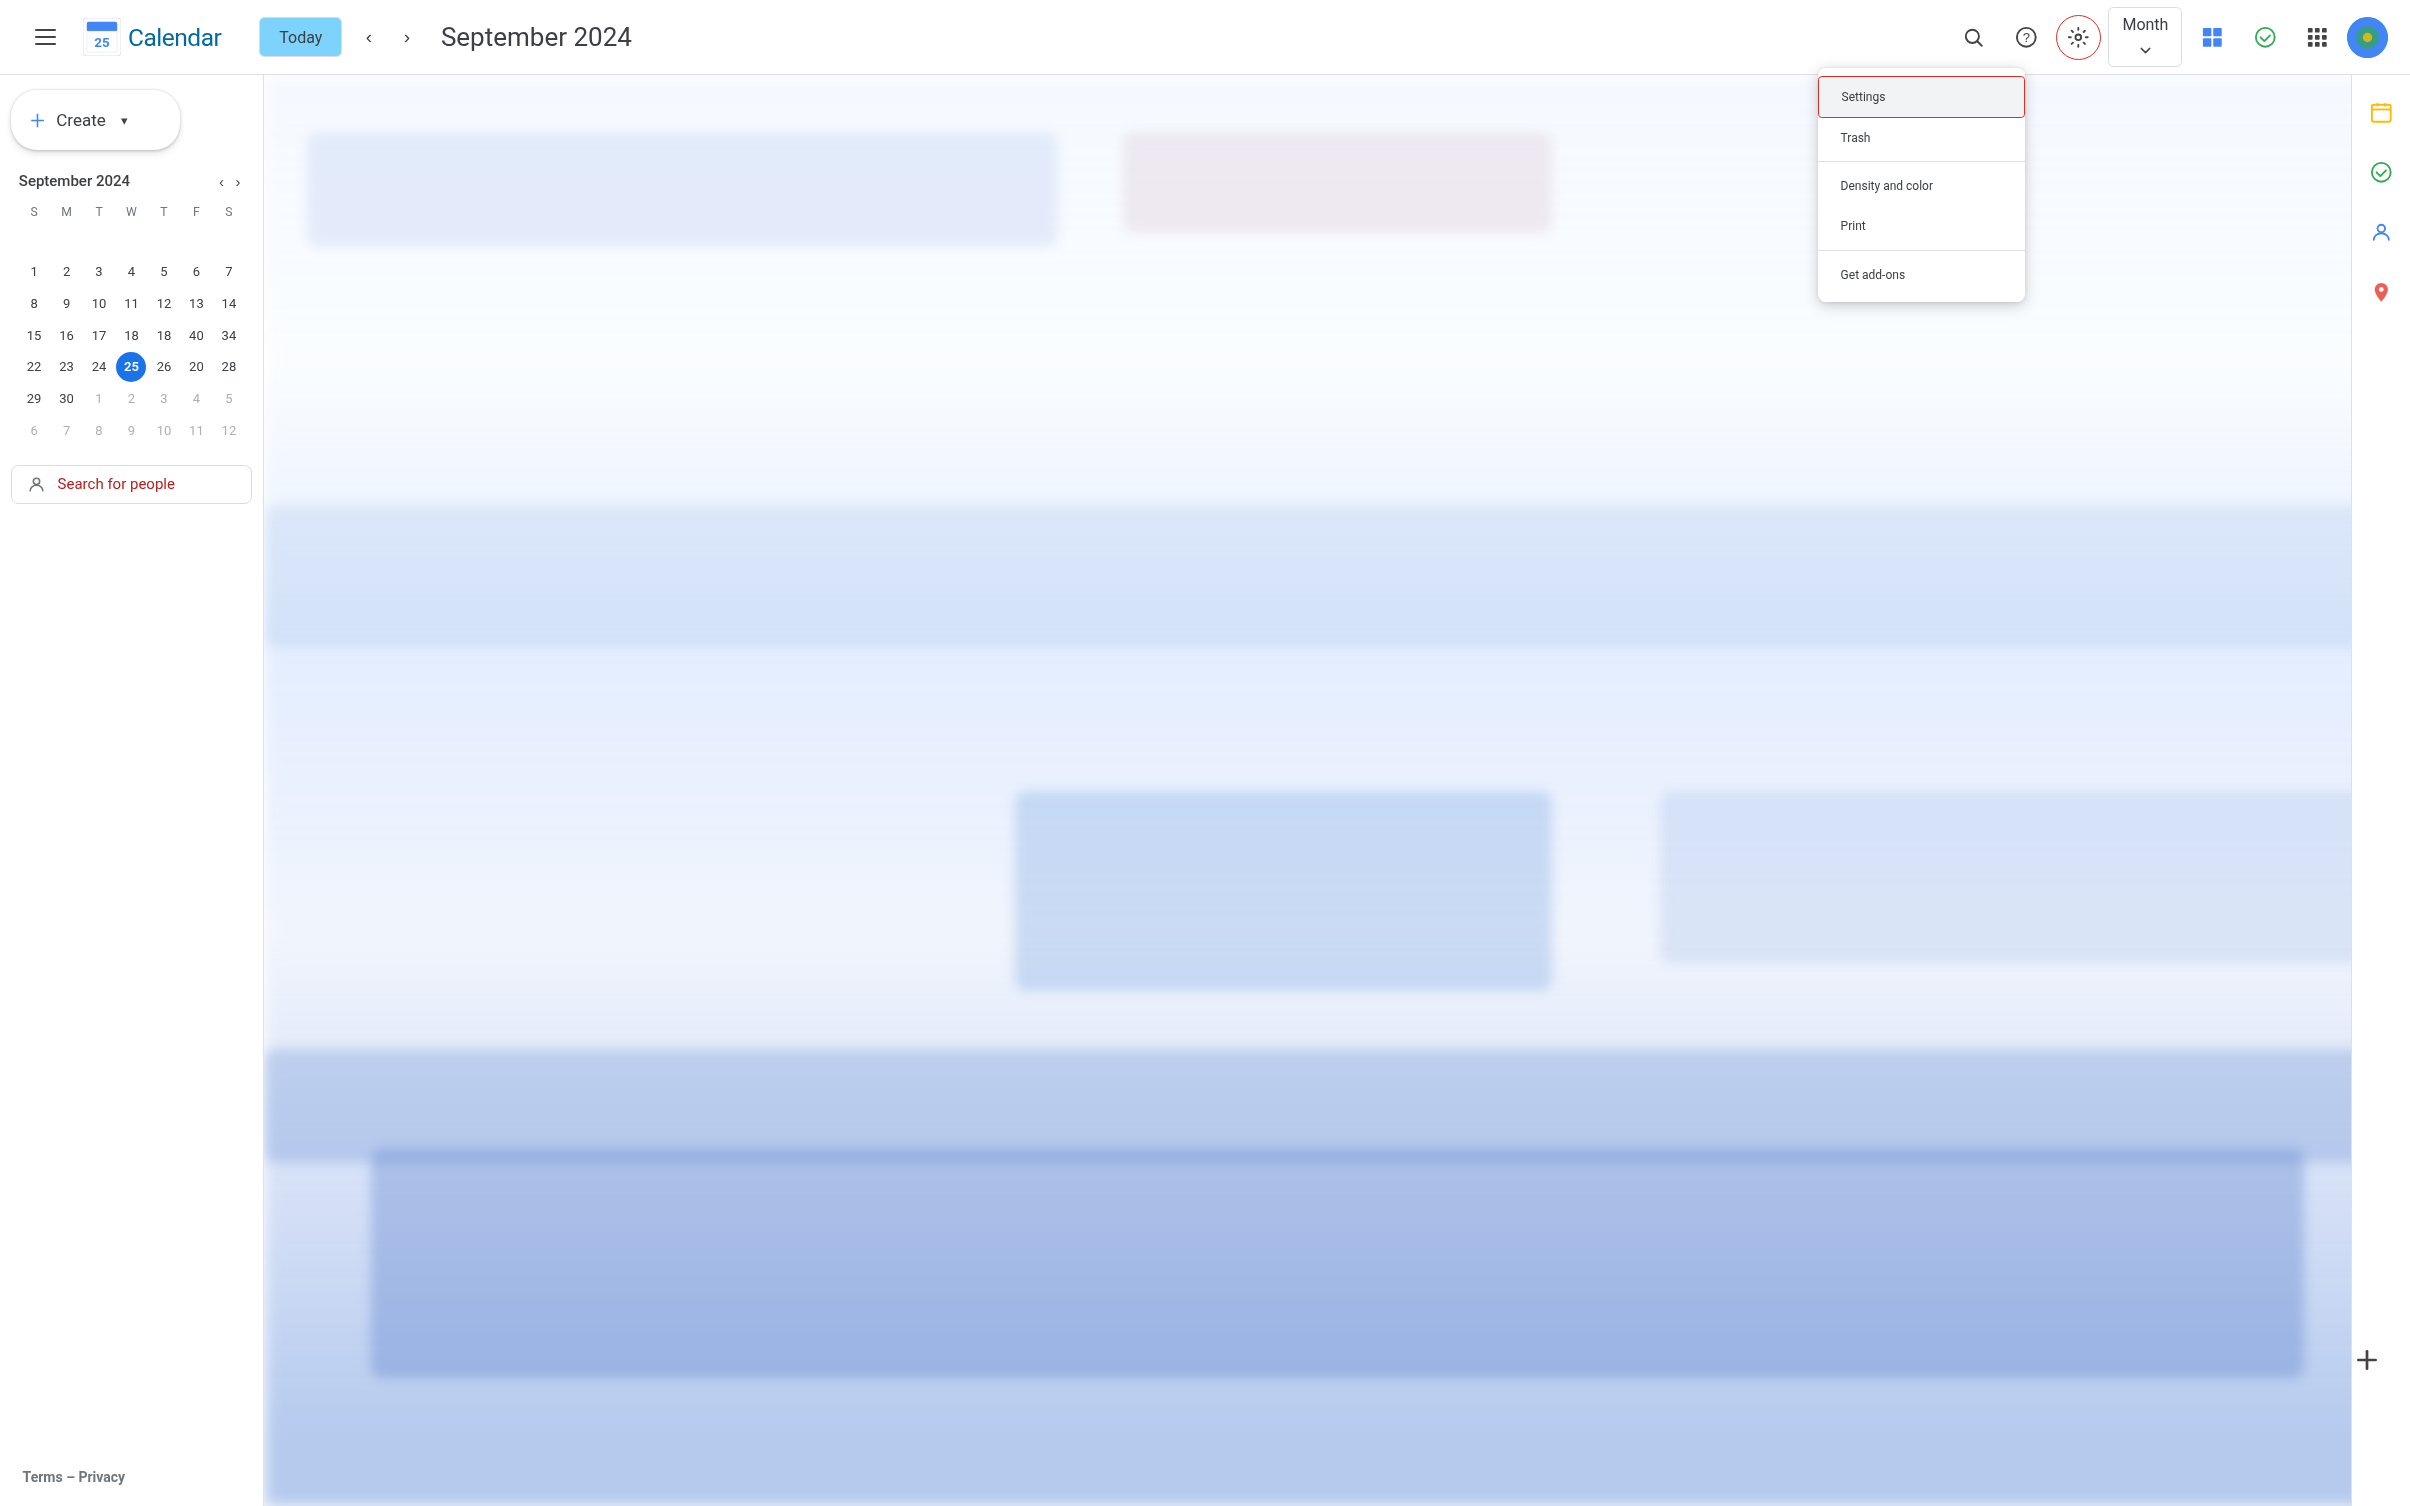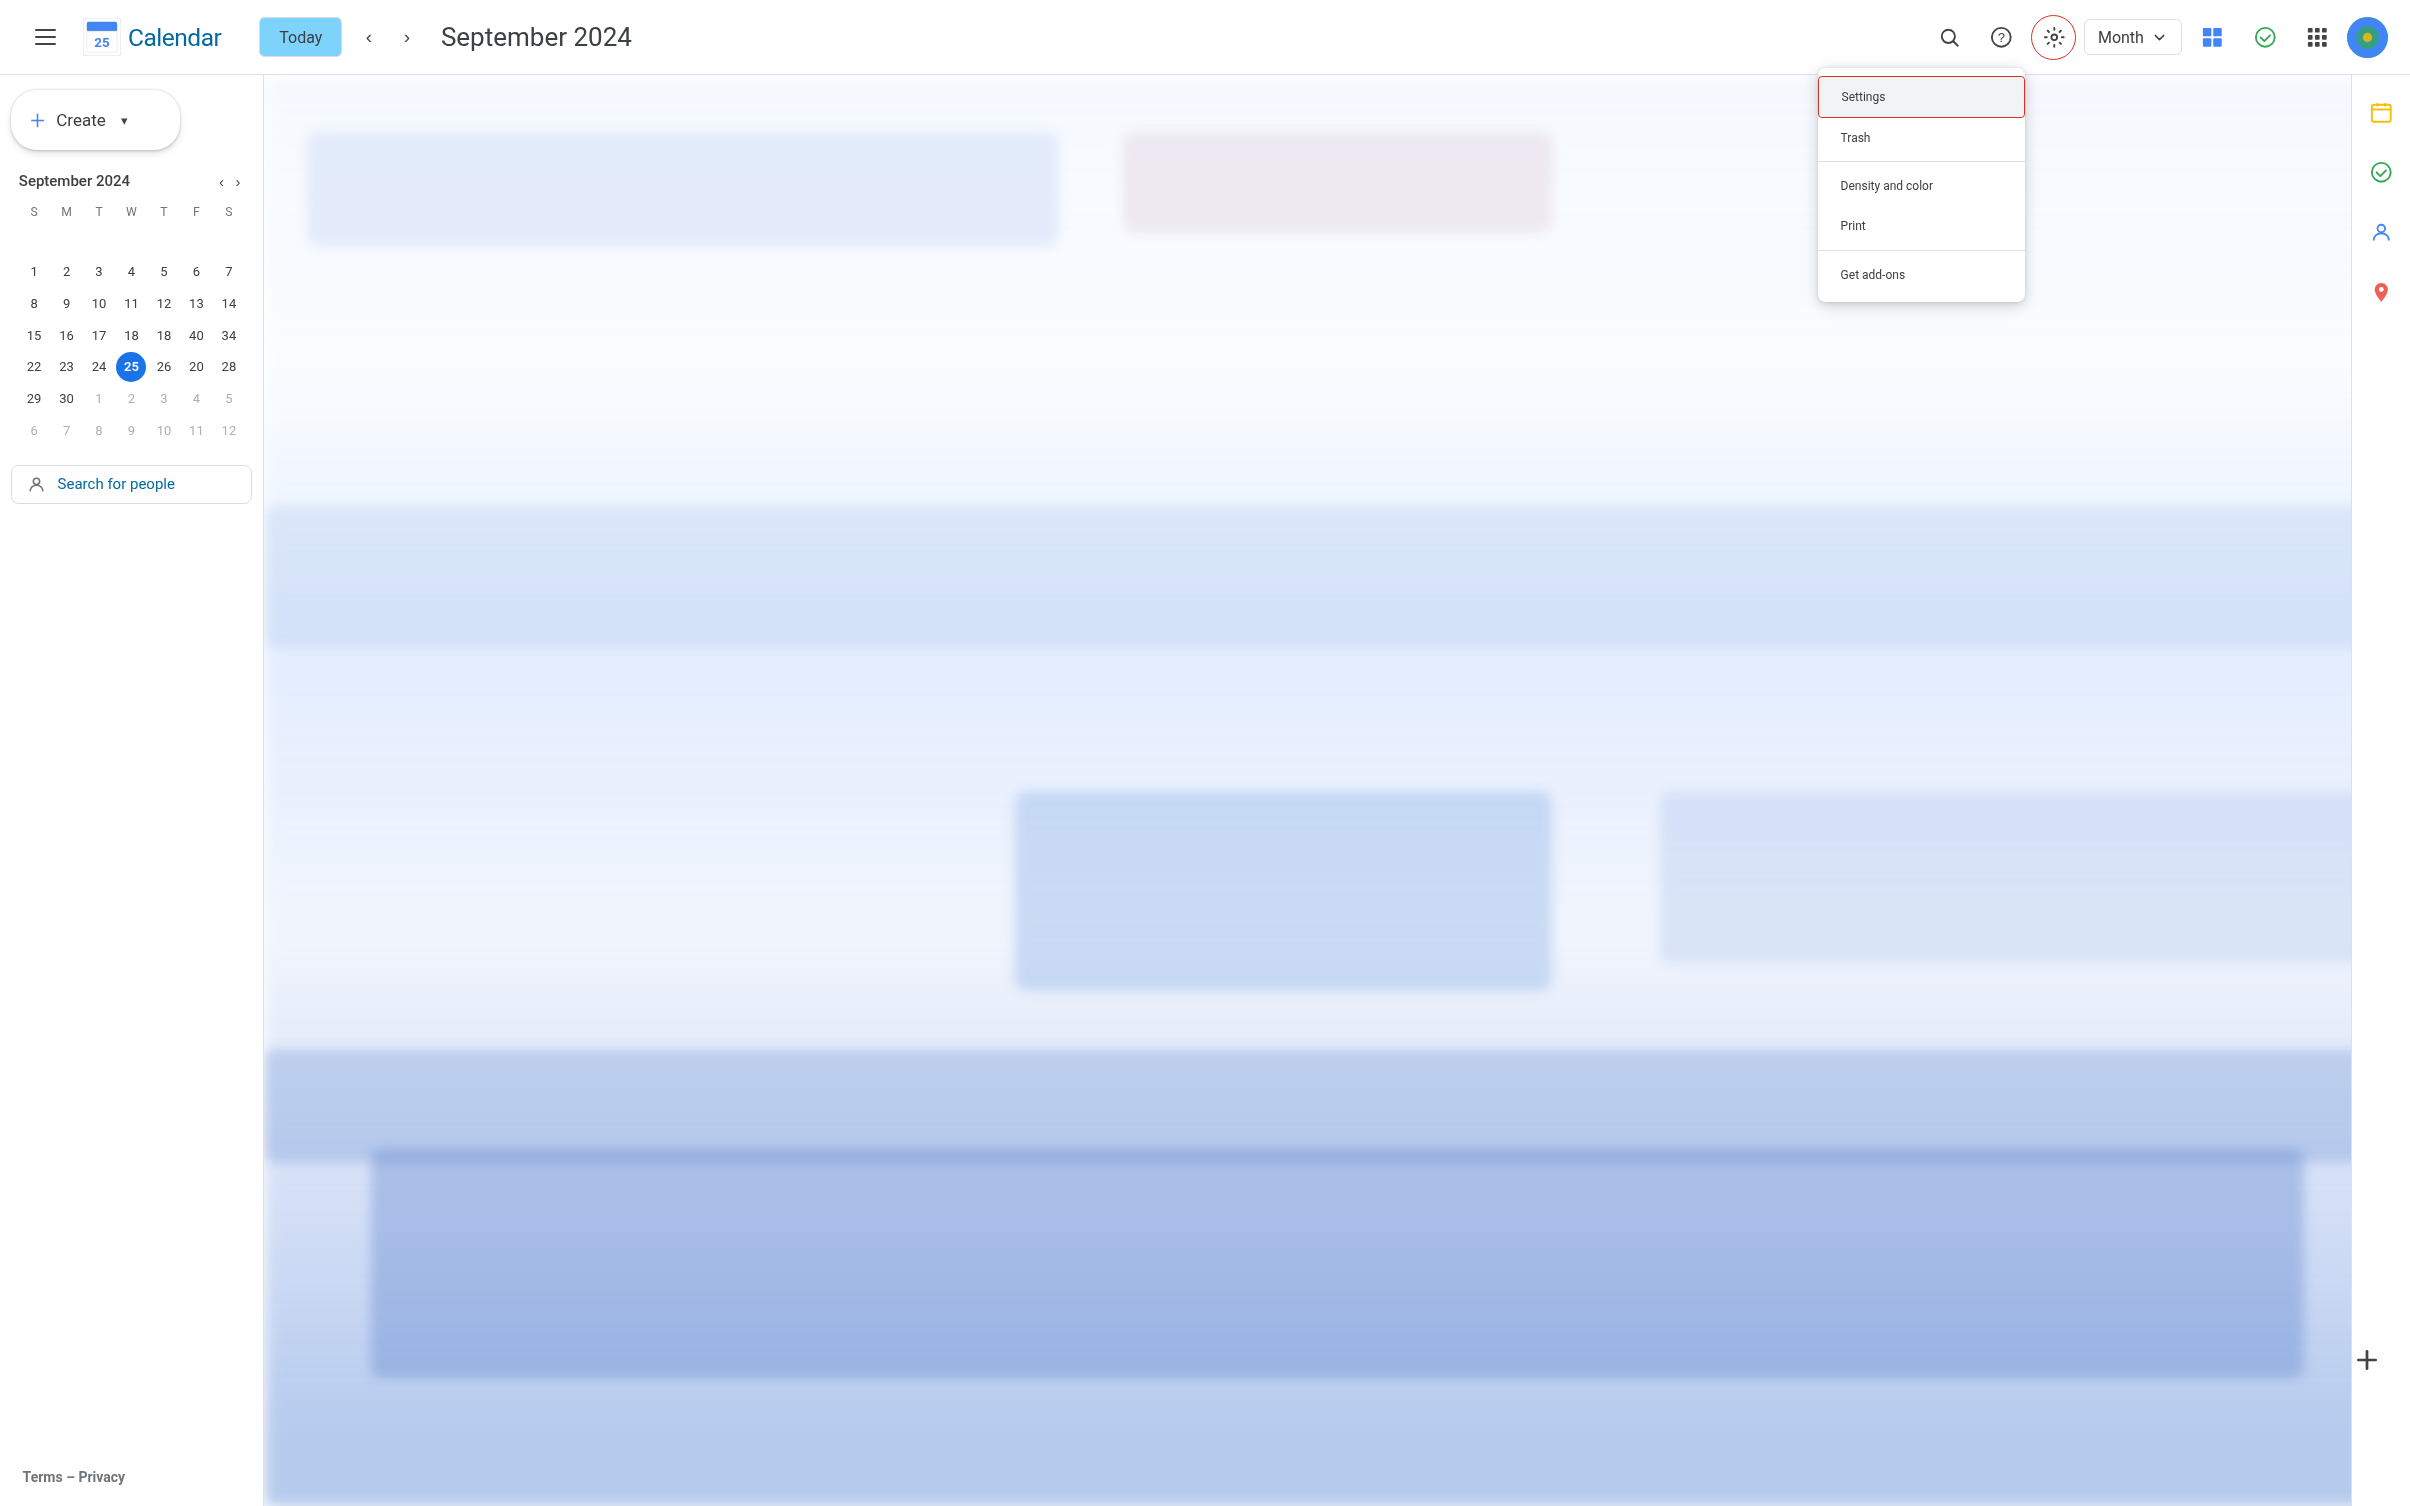--- a/index.html
+++ b/index.html
@@ -37,21 +37,21 @@
       width: 45px; height: 45px; border-radius: 50%; border: none; background: none;
       cursor: pointer; display: flex; align-items: center; justify-content: center;
       font-size: 21px; color: #444; position: relative;
     }
     .icon-btn.active-settings {
       border: 1.9px solid #d93025;
     }
     .month-selector {
       display: flex; align-items: center; border: 0.9px solid #dadce0;
       border-radius: 5.6px; padding: 7.5px 13px; cursor: pointer; font-size: 16px;
-      color: #3c4043; background: #fff; gap: 7.5px; font-family: inherit;
+      color: #3c4043; background: #fff; gap: 7.5px; font-family: inherit; flex-direction: column;
     }
     .avatar {
       width: 41px; height: 41px; border-radius: 50%; overflow: hidden;
       background: linear-gradient(135deg, #34a853, #4285f4);
       display: flex; align-items: center; justify-content: center;
       color: #fff; font-size: 17px; cursor: pointer;
     }
 
     
     .main-layout { display: flex; height: calc(1507px - 75px); }
@@ -83,21 +83,21 @@
       cursor: pointer; border-radius: 50%; width: 30px; height: 30px;
       display: flex; align-items: center; justify-content: center; margin: auto;
     }
     .mini-cal-day.today { background: #1a73e8; color: #fff; border-radius: 50%; font-weight: 600; }
     .mini-cal-day.other-month { color: #b0b0b0; }
 
     
     .search-people {
       display: flex; align-items: center; gap: 11.3px; padding: 9.4px 15px;
       border: 0.9px solid #dadce0; border-radius: 7.5px; cursor: pointer;
-      background: #fff; color: #0369a1; font-size: 15px; font-family: inherit;
+      background: #fff; color: #b91c1c; font-size: 15px; font-family: inherit;
     }
 
     
     .right-icons {
       position: absolute; right: 0; top: 75px; width: 60px;
       display: flex; flex-direction: column; align-items: center;
       gap: 15px; padding: 15px 0; border-left: 0.9px solid #e0e0e0;
       height: calc(1507px - 75px); background: #fff; z-index: 10;
     }
     .right-icon-btn {

